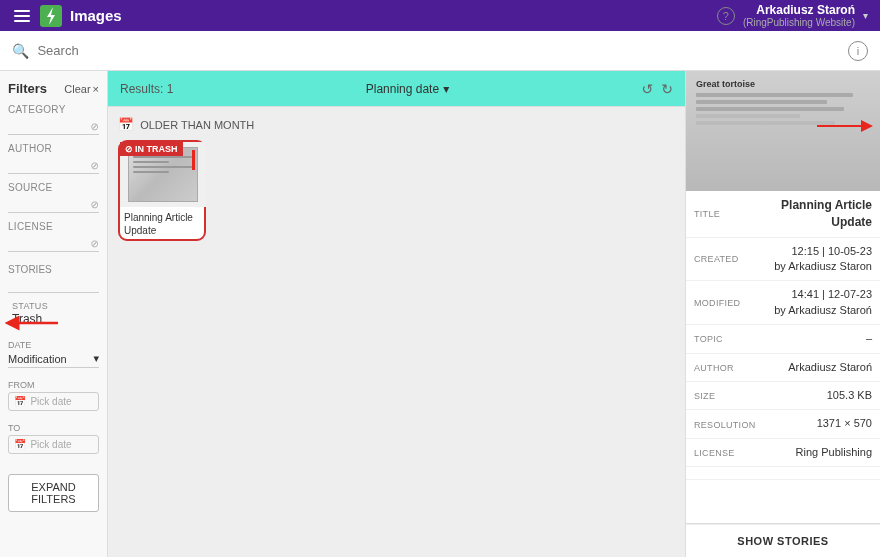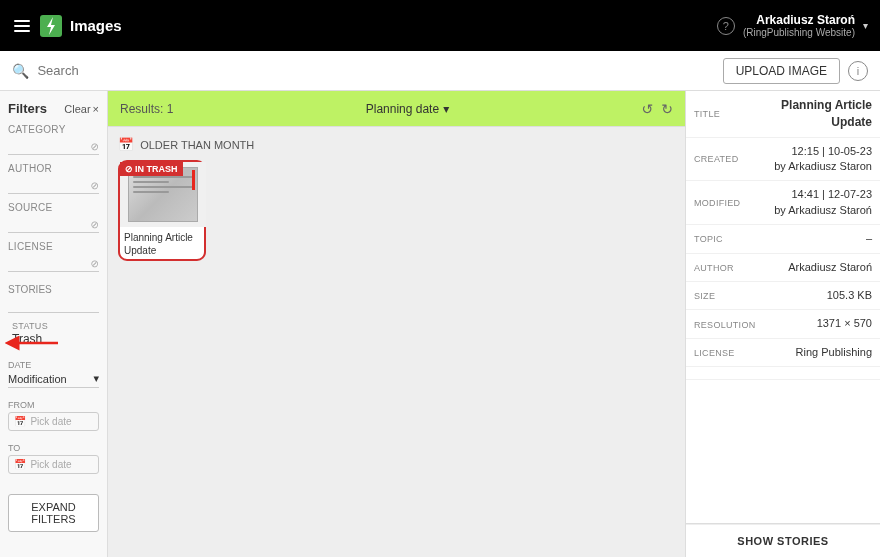--- a/index.html
+++ b/index.html
@@ -1,19 +1,19 @@
 <!DOCTYPE html>
 <html><head>
   <meta charset="utf-8">
   <style>
     * { box-sizing: border-box; margin: 0; padding: 0; }
     body { font-family: -apple-system, BlinkMacSystemFont, 'Segoe UI', sans-serif; font-size: 12px; background: #f0f0f0; color: #333; width: 880px; height: 557px; overflow: hidden; display: flex; flex-direction: column; }
 
     
-    .top-bar { display: flex; align-items: center; background: #000000; color: #fff; height: 51px; padding: 0 12px; justify-content: space-between; flex-shrink: 0; }
+    .top-bar { display: flex; align-items: center; background: #4c1d95; color: #fff; height: 31px; padding: 0 12px; justify-content: space-between; flex-shrink: 0; }
     .top-bar-left { display: flex; align-items: center; gap: 8px; }
     .app-title { font-size: 15px; font-weight: 600; color: #fff; }
     .top-bar-right { display: flex; align-items: center; gap: 8px; font-size: 12px; color: #ccc; }
     .user-name { font-weight: 600; color: #fff; font-size: 12px; }
     .user-subtitle { font-size: 10px; color: #aaa; }
     .user-info { text-align: right; }
 
     
     .search-bar { display: flex; align-items: center; background: #fff; border-bottom: 1px solid #ddd; height: 40px; padding: 0 12px; gap: 8px; flex-shrink: 0; }
     .search-input { border: none; outline: none; font-size: 13px; flex: 1; color: #999; }
@@ -40,21 +40,21 @@
     .date-section { margin-top: 6px; }
     .date-label { font-size: 9px; color: #888; text-transform: uppercase; }
     .date-select { display: flex; align-items: center; justify-content: space-between; border-bottom: 1px solid #ccc; padding: 2px 0; font-size: 11px; }
     .date-from-to { margin-top: 4px; }
     .date-from-to-label { font-size: 9px; color: #888; text-transform: uppercase; }
     .date-picker { display: flex; align-items: center; border: 1px solid #ccc; border-radius: 3px; padding: 3px 5px; gap: 4px; margin-top: 2px; font-size: 10px; color: #aaa; }
     .expand-btn { margin-top: 12px; border: 1px solid #bbb; background: #fff; padding: 6px 0; font-size: 11px; cursor: pointer; border-radius: 3px; text-align: center; color: #333; }
 
     
     .content { flex: 1; display: flex; flex-direction: column; background: #eee; overflow: hidden; }
-    .results-bar { display: flex; align-items: center; justify-content: space-between; background: #bef264; border-bottom: 1px solid #ddd; height: 36px; padding: 0 12px; flex-shrink: 0; }
+    .results-bar { display: flex; align-items: center; justify-content: space-between; background: #5eead4; border-bottom: 1px solid #ddd; height: 36px; padding: 0 12px; flex-shrink: 0; }
     .results-count { font-size: 12px; color: #555; }
     .results-sort { display: flex; align-items: center; gap: 4px; font-size: 12px; color: #333; cursor: pointer; }
     .results-actions { display: flex; align-items: center; gap: 8px; }
     .icon-btn { background: none; border: none; cursor: pointer; color: #666; font-size: 14px; }
 
     .images-grid { flex: 1; overflow-y: auto; padding: 10px; }
     .section-header { display: flex; align-items: center; gap: 6px; margin-bottom: 8px; }
     .calendar-icon { color: #555; font-size: 13px; }
     .section-label { font-size: 11px; color: #555; font-weight: 500; text-transform: uppercase; }
 
@@ -117,21 +117,20 @@
       <div class="user-name">Arkadiusz Staroń</div>
       <div class="user-subtitle">(RingPublishing Website)</div>
     </div>
     <span class="chevron">▾</span>
   </div>
 </div>
 
 <div class="search-bar">
   <span style="font-size:14px;color:#999;">🔍</span>
   <input class="search-input" type="text" placeholder="Search" style="">
-  <button class="upload-btn">UPLOAD IMAGE</button>
   <div class="info-icon">
     <span>i</span>
   </div>
 </div>
 
 <div class="main">
 
   <div class="sidebar">
     <div class="sidebar-header">
       <span class="sidebar-title">Filters</span>
@@ -257,20 +256,42 @@
             <div class="thumb-red-bar"></div>
           </div>
         </div>
         <div class="image-name">Planning Article Update</div>
       </div>
     </div>
   </div>
 
   <div class="right-panel">
 
+    <div class="preview-area">
+      <div class="preview-img">
+        <div class="preview-title-text">Great tortoise</div>
+
+        <div style="position:absolute;top:22px;left:10px;right:10px;">
+          <div style="height:4px;background:#aaa;margin-bottom:3px;border-radius:1px;width:90%;"></div>
+          <div style="height:4px;background:#aaa;margin-bottom:3px;border-radius:1px;width:75%;"></div>
+          <div style="height:4px;background:#aaa;margin-bottom:3px;border-radius:1px;width:85%;"></div>
+          <div style="height:4px;background:#bbb;margin-bottom:3px;border-radius:1px;width:60%;"></div>
+          <div style="height:4px;background:#bbb;margin-bottom:3px;border-radius:1px;width:80%;"></div>
+        </div>
+
+        <svg width="60" height="30" viewBox="0 0 60 30" style="position:absolute;top:40px;right:5px;">
+          <defs>
+            <marker id="ah2" markerWidth="6" markerHeight="6" refX="3" refY="3" orient="auto">
+              <polygon points="0,0 6,3 0,6" fill="#e8261d"></polygon>
+            </marker>
+          </defs>
+          <line x1="2" y1="15" x2="52" y2="15" stroke="#e8261d" stroke-width="2" marker-end="url(#ah2)"></line>
+        </svg>
+      </div>
+    </div>
 
     <div class="details-area">
       <div class="detail-row">
         <span class="detail-key">TITLE</span>
         <span class="detail-val bold">Planning Article Update</span>
       </div>
       <div class="detail-row">
         <span class="detail-key">CREATED</span>
         <span class="detail-val">
           <span>12:15 | 10-05-23</span><br>

